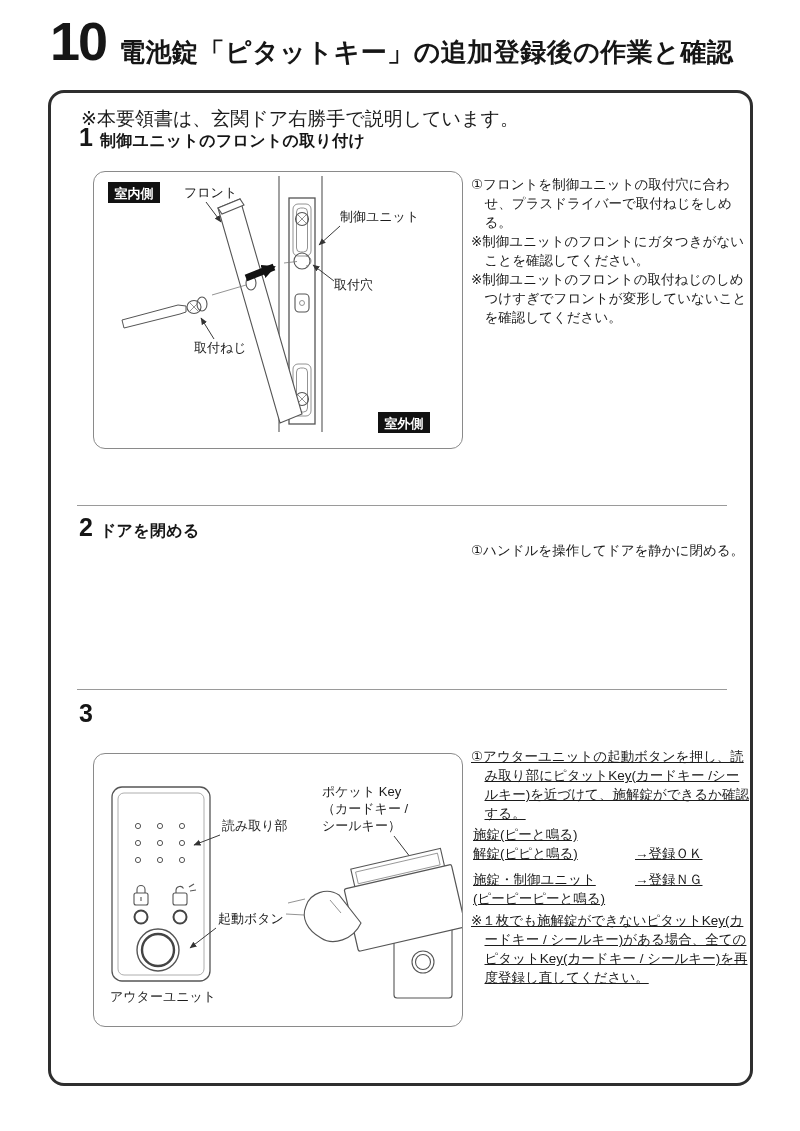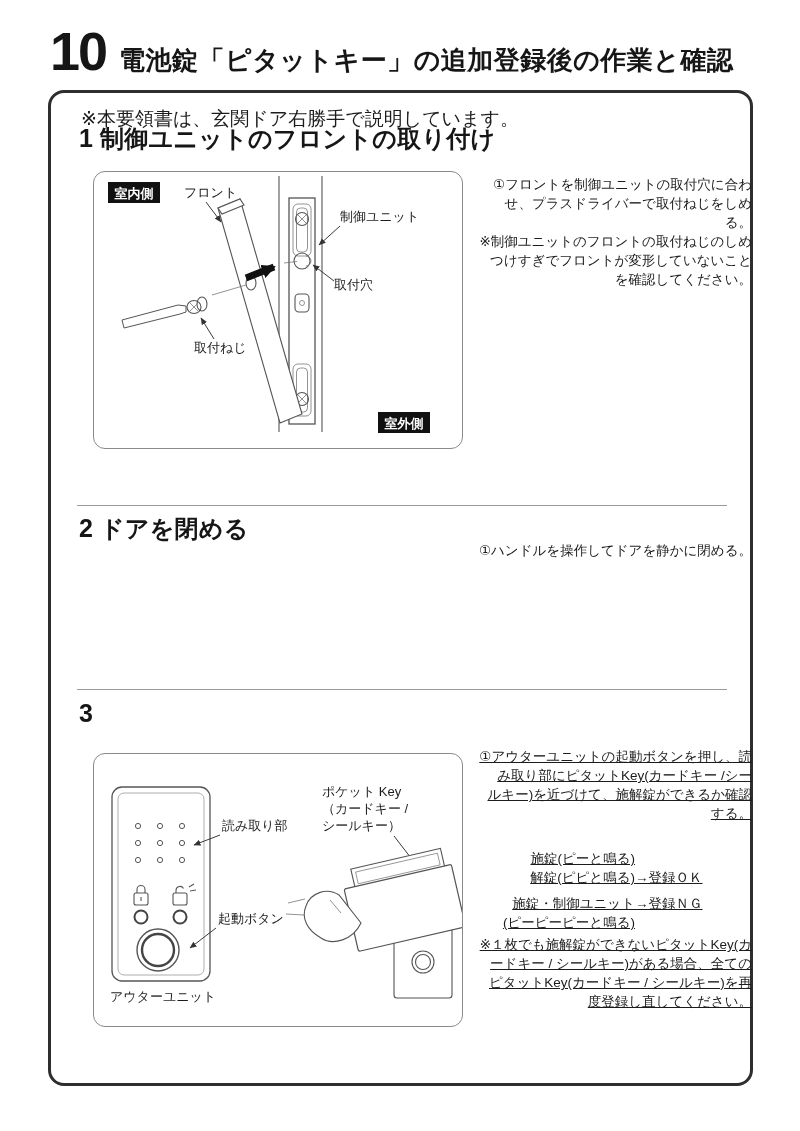--- a/index.html
+++ b/index.html
@@ -1,47 +1,47 @@
 <!DOCTYPE html>
 <html><head>
 <meta charset="utf-8">
 <style>
   html,body{margin:0;padding:0;background:#fff;}
   .page{
     position:relative;width:800px;height:1131px;background:#ffffff;
     font-family:"Liberation Sans","DejaVu Sans",sans-serif;color:#1c1c1c;overflow:hidden;
   }
   
-  .chapter{position:absolute;left:50px;top:22px;display:flex;align-items:flex-start;}
+  .chapter{position:absolute;left:50px;top:12px;display:flex;align-items:flex-end;}
   .chapter-num{font-size:54px;font-weight:700;line-height:58px;letter-spacing:-2px;color:#161616;}
   .chapter-title{font-size:26px;font-weight:700;margin:21px 0 0 13px;color:#161616;letter-spacing:0.5px;}
   
   .main-box{
     position:absolute;left:48px;top:90px;width:699px;height:990px;
     border:3px solid #2e2e2e;border-radius:16px;background:#fff;
   }
   .note{position:absolute;left:30px;top:13px;font-size:19px;color:#1c1c1c;}
   .sec-header{position:absolute;display:flex;align-items:baseline;gap:7px;color:#161616;}
   .sec-num{font-size:25px;font-weight:700;}
-  .sec-title{font-size:24px;font-weight:700;letter-spacing:0.3px;}
+  .sec-title{font-size:16px;font-weight:700;letter-spacing:0.3px;}
   #sec1-header{left:28px;top:30px;}
   #sec2-header{left:28px;top:420px;}
   #sec3-header{left:28px;top:606px;}
   .figure-box{position:absolute;border:1.5px solid #8a8a8a;border-radius:12px;background:#fff;}
   #figure1{left:42px;top:78px;width:368px;height:276px;text-align:right;}
   #figure2{left:42px;top:660px;width:368px;height:272px;}
   .divider{position:absolute;left:26px;width:650px;height:0;border-top:1px solid #9a9a9a;}
   #divider1{top:412px;}
   #divider2{top:596px;}
-  .col{position:absolute;width:281px;font-size:13.5px;line-height:19px;color:#1c1c1c;text-align:right;}
+  .col{position:absolute;width:281px;font-size:13.5px;line-height:19px;color:#1c1c1c;}
   #col1{left:420px;top:82px;}
   #col2{left:420px;top:448px;}
   #col3{left:420px;top:654px;text-decoration:underline;}
   .hang{padding-left:1em;text-indent:-1em;margin:0 0 0 0;}
-  .results{margin-top:26px;padding-left:2px;}
+  .results{margin-top:2px;padding-left:2px;}
   .res-row{display:flex;}
   .res-row + .res-row{margin-top:7px;}
   .res-left{width:162px;}
   .res-right-bottom{align-self:flex-end;}
   .res-right-top{align-self:flex-start;}
   .s3-note{margin-top:3px;}
   
   svg{display:block;}
   .dlabel{font-size:13px;fill:#1c1c1c;}
   .dbadge-text{font-size:13px;font-weight:bold;fill:#ffffff;}
@@ -140,20 +140,21 @@
         <text class="dlabel" x="240" y="117">取付穴</text>
         <line class="leader" x1="240" y1="109" x2="219" y2="93" marker-end="url(#ah1)"></line>
 
         <text class="dlabel" x="100" y="180">取付ねじ</text>
         <line class="leader" x1="120" y1="167" x2="107" y2="146" marker-end="url(#ah1)"></line>
       </svg>
     </div>
 
     <div class="col" id="col1">
       <p class="hang">①フロントを制御ユニットの取付穴に合わせ、プラスドライバーで取付ねじをしめる。</p>
+      <p class="hang">※制御ユニットのフロントにガタつきがないことを確認してください。</p>
       <p class="hang">※制御ユニットのフロントの取付ねじのしめつけすぎでフロントが変形していないことを確認してください。</p>
     </div>
 
     <div class="divider" id="divider1"></div>
 
     <div class="sec-header" id="sec2-header">
       <span class="sec-num">2</span>
       <span class="sec-title">ドアを閉める</span>
     </div>
 

